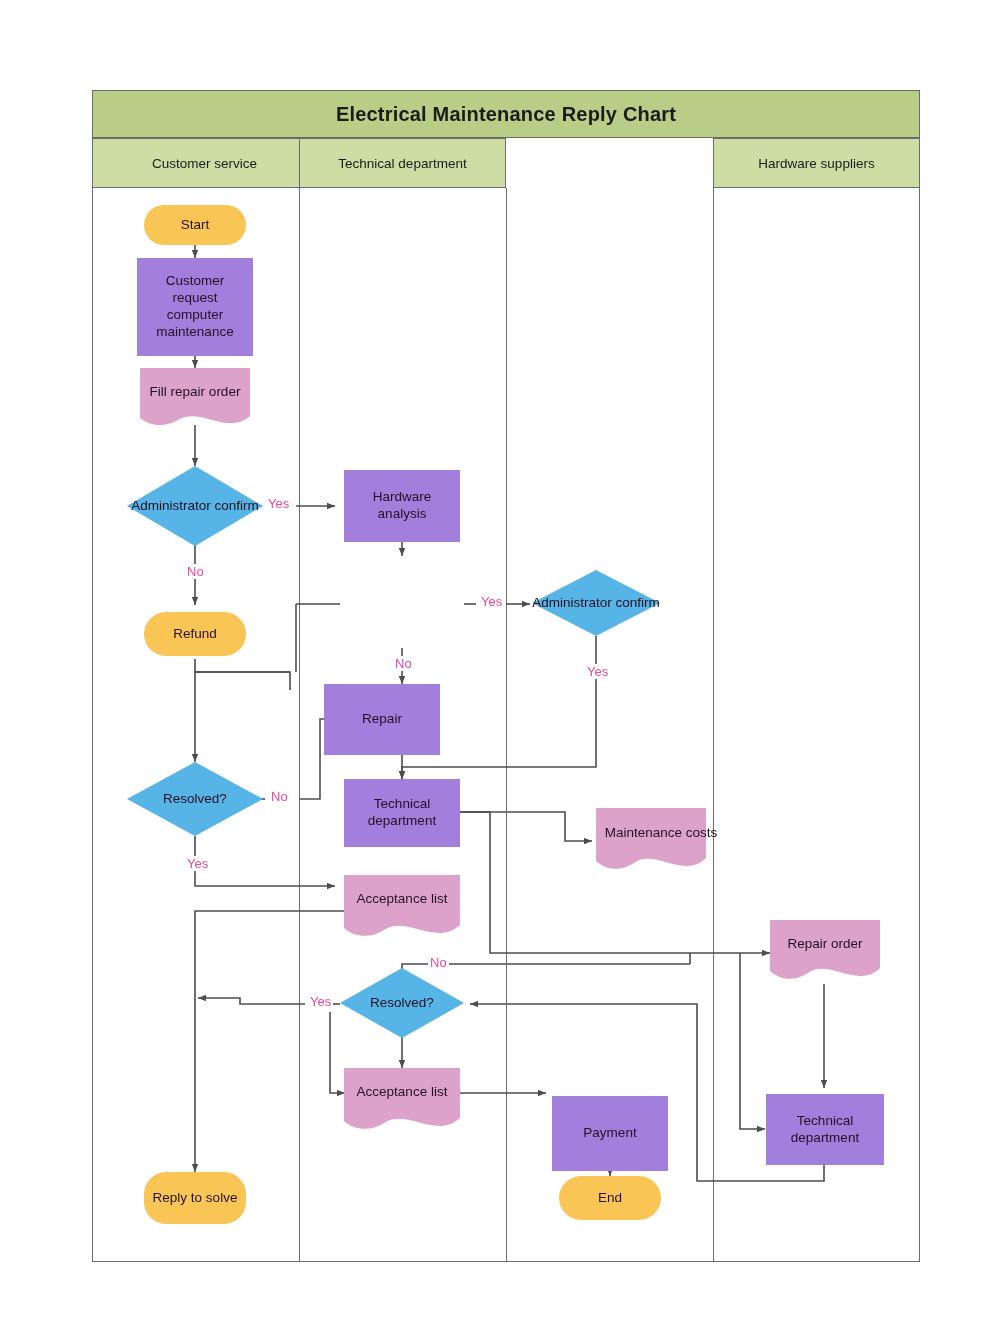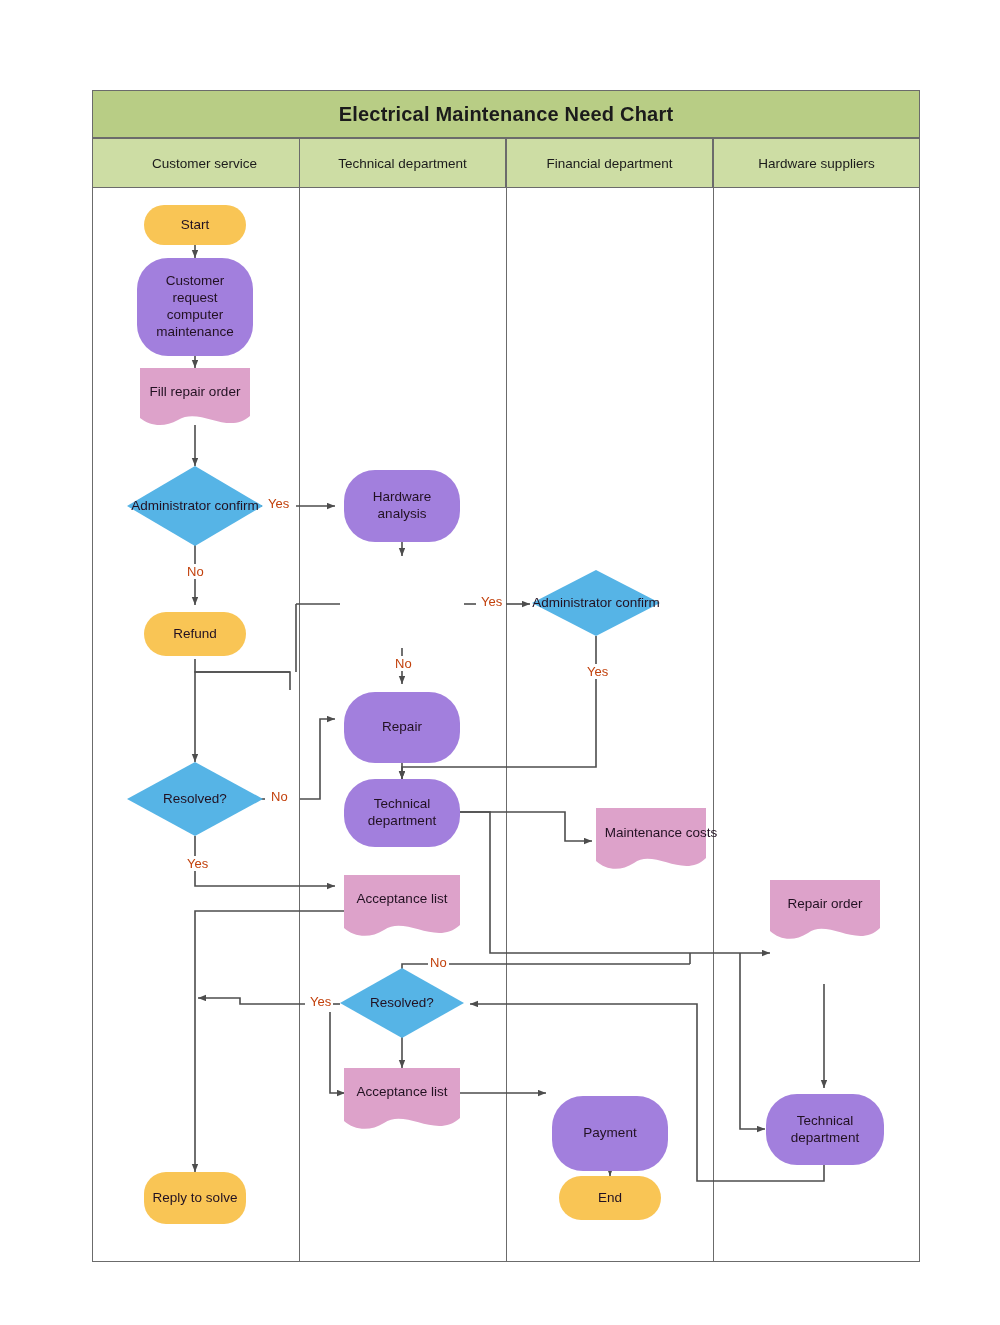--- a/index.html
+++ b/index.html
@@ -17,56 +17,53 @@
   .lane-head{position:absolute;top:138px;height:50px;background:#cddda4;
      border:1px solid #6b6b6b;box-sizing:border-box;
      display:flex;align-items:center;justify-content:center;}
   .lane-head span{font-size:13.5px;color:#1b1b1b;}
 
   .lane-div{position:absolute;top:188px;width:1px;height:1073px;background:#6b6b6b;}
 
   
   .node{position:absolute;display:flex;align-items:center;justify-content:center;
         text-align:center;color:#221122;font-size:13.5px;line-height:1.25;
-        box-sizing:border-box;border-radius:31px;}
+        box-sizing:border-box;}
   .proc{background:#a27fdd;}
   .term{background:#f9c74f;background:#f9c555;border-radius:22px;}
   .doc-wrap{position:absolute;}
   .doc-wrap svg{position:absolute;left:0;top:0;}
   .doc-label{position:absolute;left:0;right:0;top:0;display:flex;align-items:flex-start;
      justify-content:center;text-align:center;font-size:13.5px;color:#221122;line-height:1.25;}
   .dia-wrap{position:absolute;}
   .dia-wrap svg{position:absolute;left:0;top:0;}
   .dia-label{position:absolute;left:0;right:0;top:0;bottom:0;display:flex;align-items:center;
      justify-content:center;text-align:center;font-size:13.5px;color:#221122;line-height:1.25;}
 
   
   #wires{position:absolute;left:0;top:0;width:1000px;height:1325px;pointer-events:none;}
-  .edge-lbl{position:absolute;font-size:13px;color:#c2410c;background:#fff;padding:0 2px;
+  .edge-lbl{position:absolute;font-size:13px;color:#ec4899;background:#fff;padding:0 2px;
             white-space:nowrap;}
 </style>
 </head>
 <body>
 
 <div id="stage">
 
   <div class="frame"></div>
 
   <div class="title-band">
-    <span>Electrical Maintenance Need Chart</span>
+    <span>Electrical Maintenance Reply Chart</span>
   </div>
 
   <div class="lane-head" style="left:92px;width:225px;">
     <span>Customer service</span>
   </div>
   <div class="lane-head" style="left:299px;width:207px;">
     <span>Technical department</span>
-  </div>
-  <div class="lane-head" style="left:506px;width:207px;">
-    <span>Financial department</span>
   </div>
   <div class="lane-head" style="left:713px;width:207px;">
     <span>Hardware suppliers</span>
   </div>
 
   <div class="lane-div" style="left:299px;"></div>
   <div class="lane-div" style="left:506px;"></div>
   <div class="lane-div" style="left:713px;"></div>
 
   <svg id="wires" viewBox="0 0 1000 1325" xmlns="http://www.w3.org/2000/svg">
@@ -189,21 +186,21 @@
 
   <div class="node term" style="left:144px;top:1172px;width:102px;height:52px;">
     <span>Reply to solve</span>
   </div>
 
   <div class="node proc" style="left:344px;top:470px;width:116px;height:72px;padding:0 8px;">
     <span>Hardware analysis</span>
   </div>
 
 
-  <div class="node proc" style="left:344px;top:684px;width:116px;height:71px;margin-top:8px;">
+  <div class="node proc" style="left:324px;top:684px;width:116px;height:71px;">
     <span>Repair</span>
   </div>
 
   <div class="node proc" style="left:344px;top:779px;width:116px;height:68px;padding:0 6px;">
     <span>Technical department</span>
   </div>
 
   <div class="doc-wrap" style="left:344px;top:875px;width:116px;height:66px;">
     <svg width="116" height="66" viewBox="0 0 116 66" xmlns="http://www.w3.org/2000/svg">
       <path d="M0,0 H116 V50 C92,72 62,40 40,55 C26,64 10,62 0,53 Z" fill="#dda2ca"></path>
@@ -250,21 +247,21 @@
   </div>
 
   <div class="node proc" style="left:552px;top:1096px;width:116px;height:75px;">
     <span>Payment</span>
   </div>
 
   <div class="node term" style="left:559px;top:1176px;width:102px;height:44px;">
     <span>End</span>
   </div>
 
-  <div class="doc-wrap" style="left:770px;top:880px;width:110px;height:64px;">
+  <div class="doc-wrap" style="left:770px;top:920px;width:110px;height:64px;">
     <svg width="110" height="64" viewBox="0 0 110 64" xmlns="http://www.w3.org/2000/svg">
       <path d="M0,0 H110 V48 C88,70 58,38 38,53 C24,62 10,60 0,51 Z" fill="#dda2ca"></path>
     </svg>
     <div class="doc-label" style="height:48px;align-items:center;">
       <span>Repair order</span>
     </div>
   </div>
 
   <div class="node proc" style="left:766px;top:1094px;width:118px;height:71px;padding:0 6px;">
     <span>Technical department</span>

